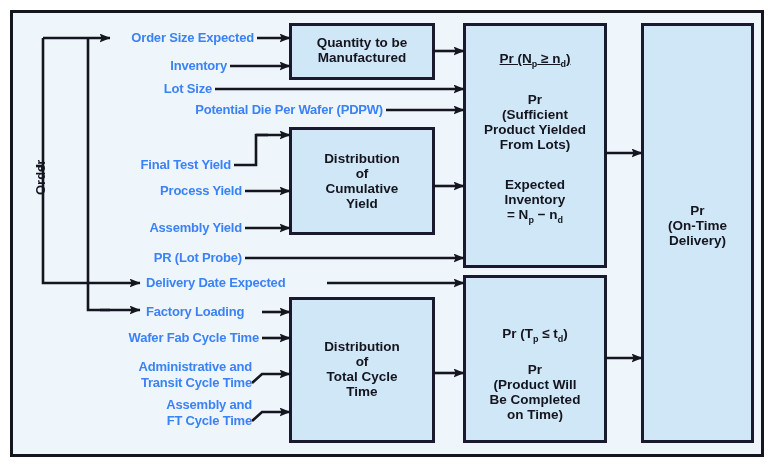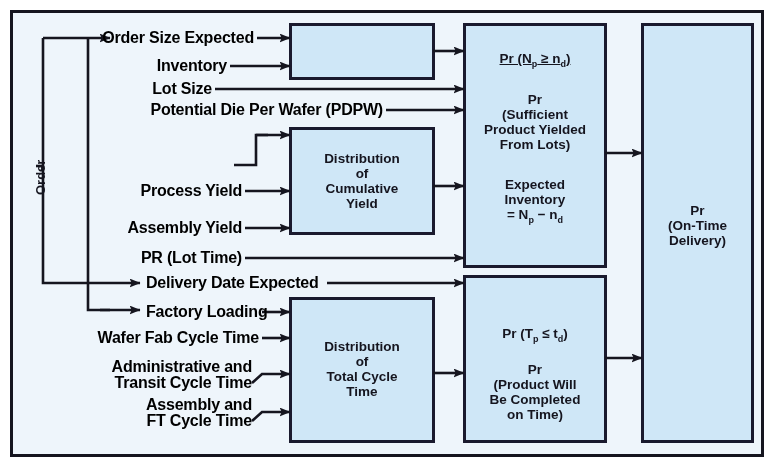--- a/index.html
+++ b/index.html
@@ -1,21 +1,21 @@
 <!DOCTYPE html>
 <html><head>
 <meta charset="utf-8">
 <style>
   html,body{margin:0;padding:0;background:#ffffff;}
   body{width:774px;height:468px;overflow:hidden;
        font-family:"Liberation Sans","DejaVu Sans",sans-serif;}
   #stage{position:relative;width:774px;height:468px;}
   svg{position:absolute;left:0;top:0;}
-  .lbl{position:absolute;font-weight:bold;color:#000000;
-       font-size:16px;line-height:14px;letter-spacing:-0.2px;white-space:nowrap;}
+  .lbl{position:absolute;font-weight:bold;color:#3b82f6;
+       font-size:13px;line-height:14px;letter-spacing:-0.2px;white-space:nowrap;}
   .lbl.r{text-align:right;}
   .boxtext{position:absolute;font-weight:bold;color:#15151f;text-align:center;
            font-size:13.5px;line-height:15px;white-space:pre-line;}
   .sub{font-size:9px;vertical-align:sub;line-height:0;}
   .vert{position:absolute;font-weight:bold;color:#15151f;font-size:13px;
         transform:rotate(-90deg);transform-origin:left top;white-space:nowrap;}
 </style>
 </head>
 <body>
 
@@ -74,31 +74,34 @@
     <line x1="605" y1="153" x2="642" y2="153" stroke="#15151f" stroke-width="2.6" marker-end="url(#ah)"></line>
     <line x1="605" y1="358" x2="642" y2="358" stroke="#15151f" stroke-width="2.6" marker-end="url(#ah)"></line>
   </svg>
 
   <div class="vert" style="left:33px;top:195px;">Order</div>
 
   <div class="lbl r" style="left:0;width:254px;top:31px;">Order Size Expected</div>
   <div class="lbl r" style="left:0;width:227px;top:59px;">Inventory</div>
   <div class="lbl r" style="left:0;width:212px;top:82px;">Lot Size</div>
   <div class="lbl r" style="left:0;width:383px;top:103px;">Potential Die Per Wafer (PDPW)</div>
+  <div class="lbl r" style="left:0;width:231px;top:158px;">Final Test Yield</div>
   <div class="lbl r" style="left:0;width:242px;top:184px;">Process Yield</div>
   <div class="lbl r" style="left:0;width:242px;top:221px;text-align:right;">Assembly Yield</div>
-  <div class="lbl r" style="left:0;width:242px;top:251px;">PR (Lot Time)</div>
+  <div class="lbl r" style="left:0;width:242px;top:251px;">PR (Lot Probe)</div>
   <div class="lbl" style="left:146px;top:276px;">Delivery Date Expected</div>
   <div class="lbl" style="left:146px;top:305px;">Factory Loading</div>
   <div class="lbl r" style="left:0;width:259px;top:331px;">Wafer Fab Cycle Time</div>
   <div class="lbl r" style="left:0;width:252px;top:359px;white-space:pre-line;line-height:16px;">Administrative and
 Transit Cycle Time</div>
   <div class="lbl r" style="left:0;width:252px;top:397px;white-space:pre-line;line-height:16px;">Assembly and
 FT Cycle Time</div>
 
+  <div class="boxtext" style="left:291px;top:35px;width:142px;">Quantity to be
+Manufactured</div>
 
   <div class="boxtext" style="left:291px;top:151px;width:142px;">Distribution
 of
 Cumulative
 Yield</div>
 
   <div class="boxtext" style="left:291px;top:339px;width:142px;">Distribution
 of
 Total Cycle
 Time</div>

